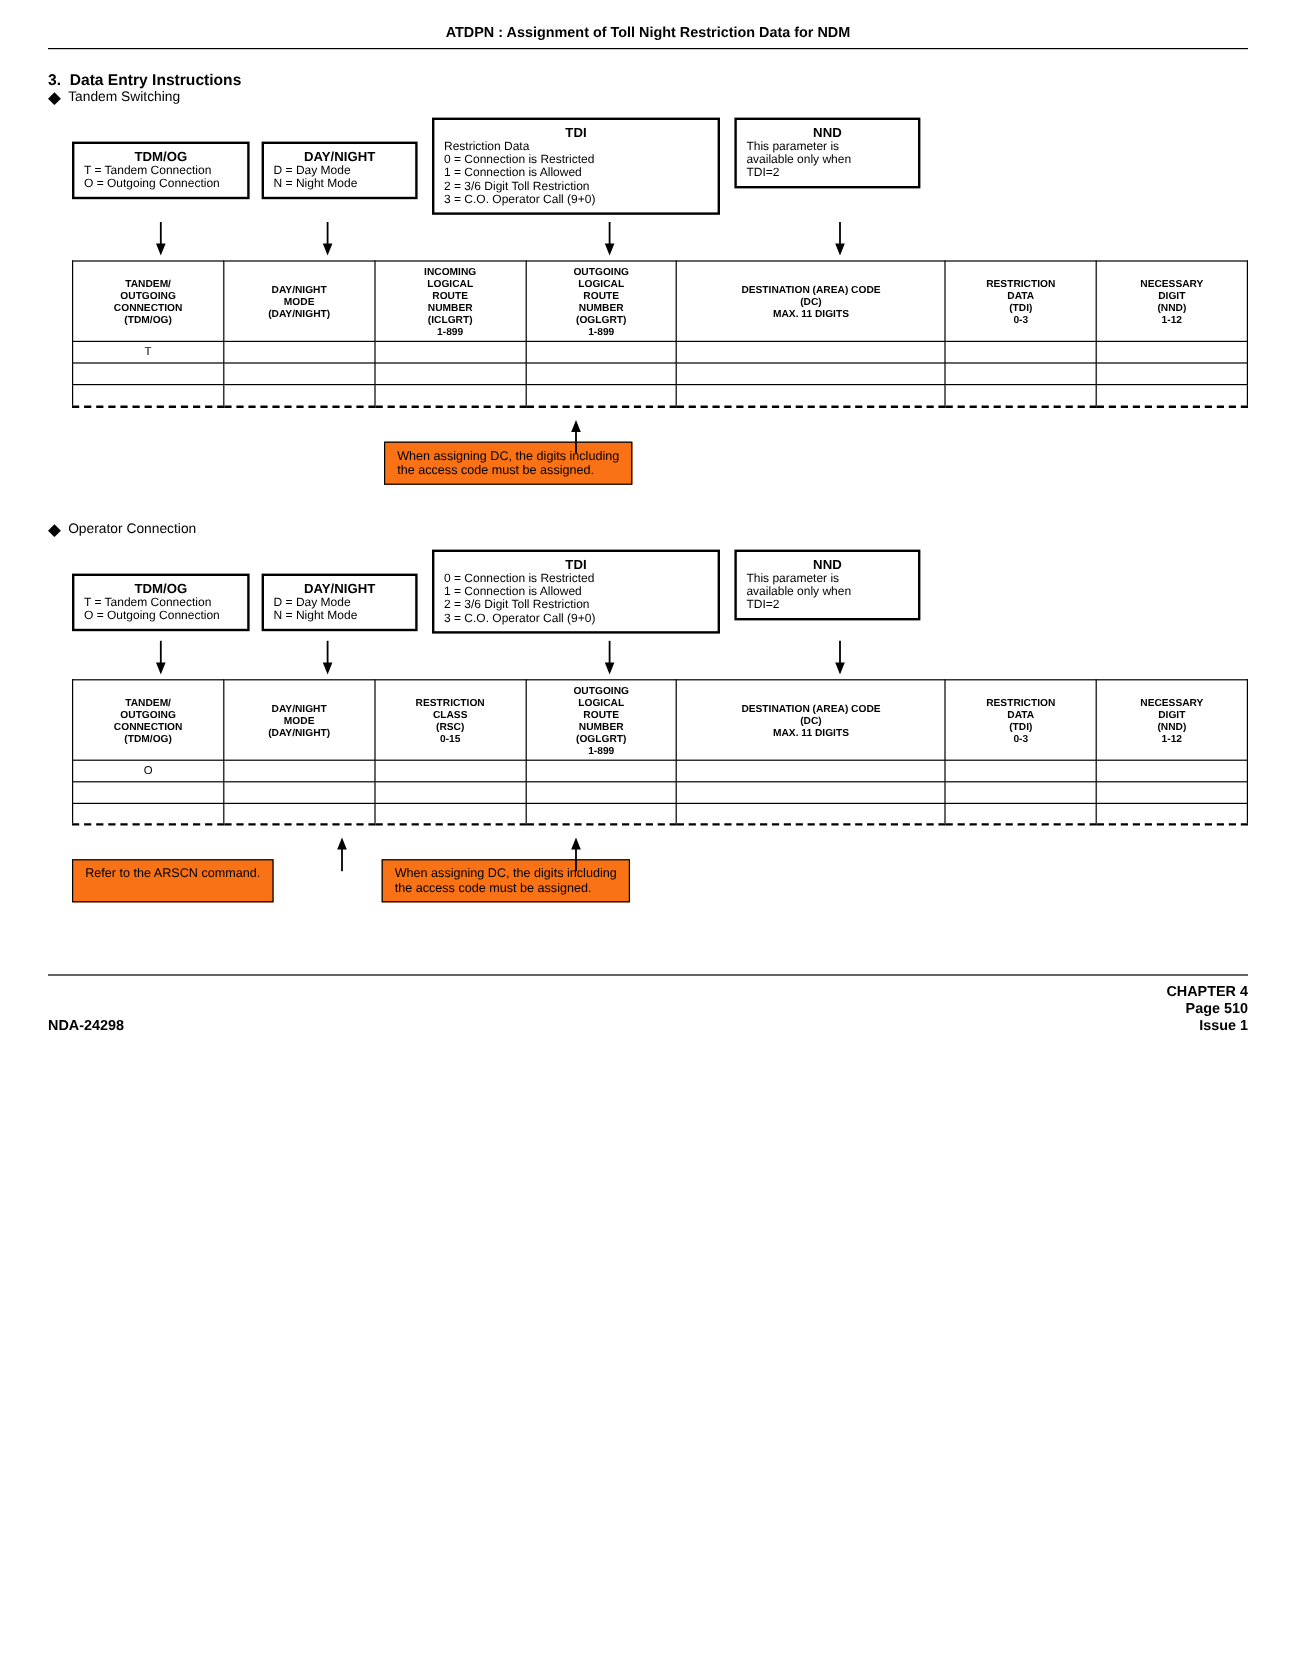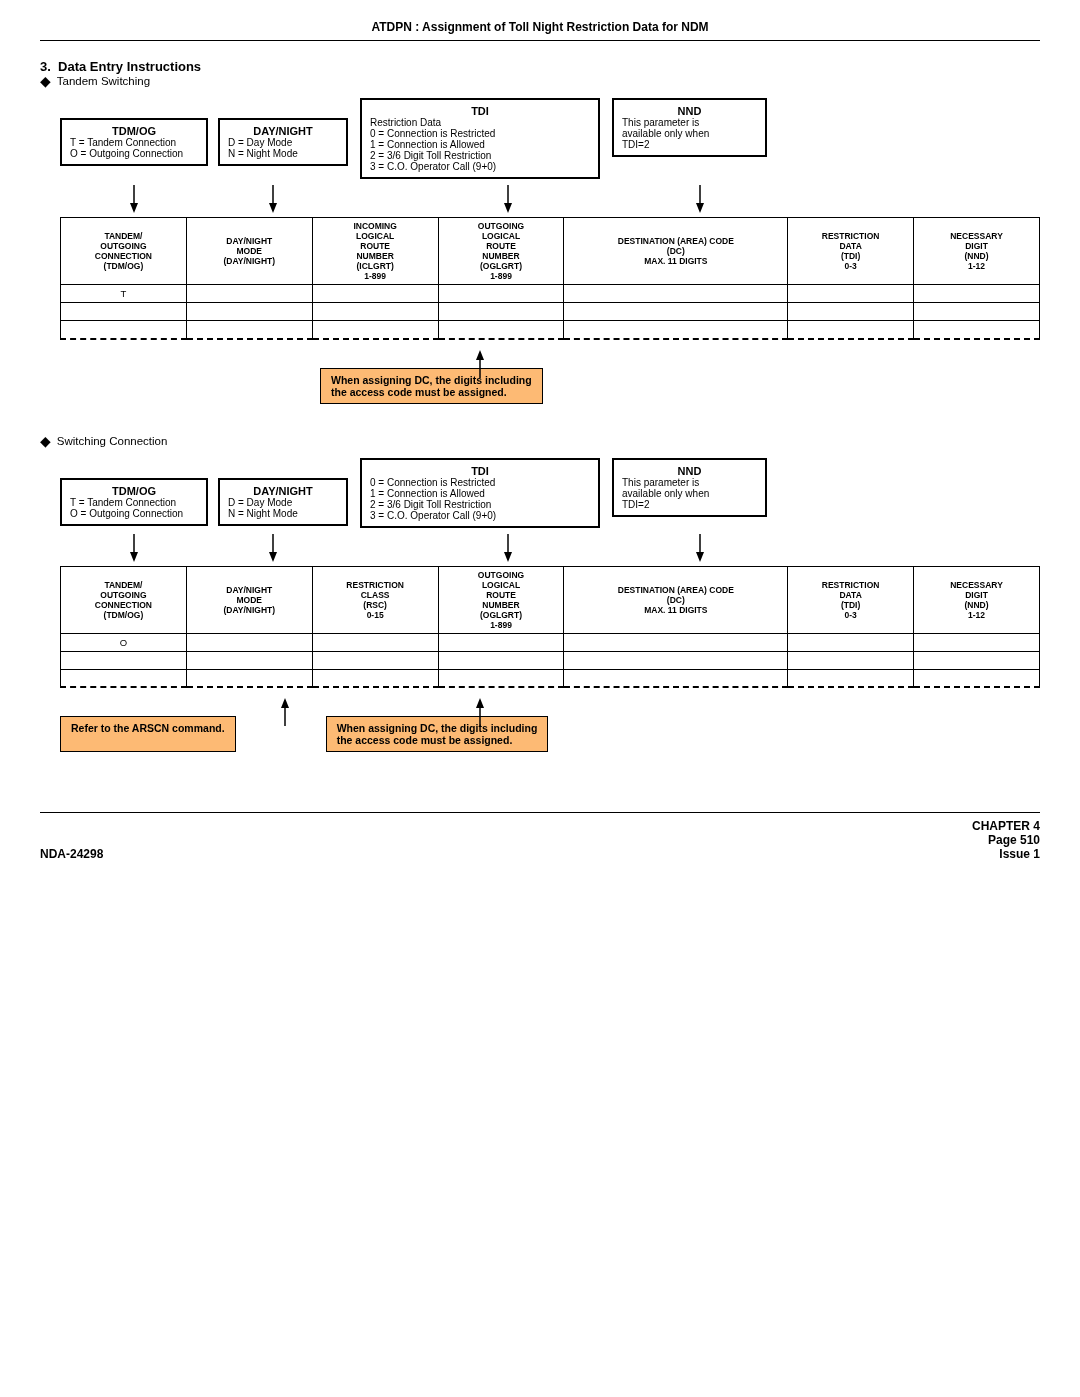--- a/index.html
+++ b/index.html
@@ -80,22 +80,21 @@
     .data-table td {
       height: 18px;
     }
 
     
     .annotation-box {
       border: 1.5px solid #000;
       padding: 5px 10px;
       display: inline-block;
       font-size: 10.5px;
-      background: #fdba74;
-      font-weight: bold;
+      background: #f97316;
     }
 
     
     .table-wrapper {
       margin-top: 4px;
       margin-bottom: 8px;
     }
 
     
     .page-footer {
@@ -254,21 +253,21 @@
   <div style="margin-left: 280px; margin-top: -10px;">
     <div class="annotation-box">
       <span>When assigning DC, the digits including<br>the access code must be assigned.</span>
     </div>
   </div>
 </div>
 
 <div class="diagram-section" style="margin-top: 30px;">
   <div class="bullet-label">
     <span class="bullet-diamond">◆</span>
-    <span>Switching Connection</span>
+    <span>Operator Connection</span>
   </div>
 
   <div style="display: flex; align-items: flex-start; gap: 12px; margin-left: 20px; margin-bottom: 6px;">
     <div style="display: flex; gap: 10px; margin-top: 20px;">
       <div class="info-box" style="width: 148px;">
         <div class="box-title">TDM/OG</div>
         <div class="box-content">
           T = Tandem Connection<br>O = Outgoing Connection
         </div>
       </div>

